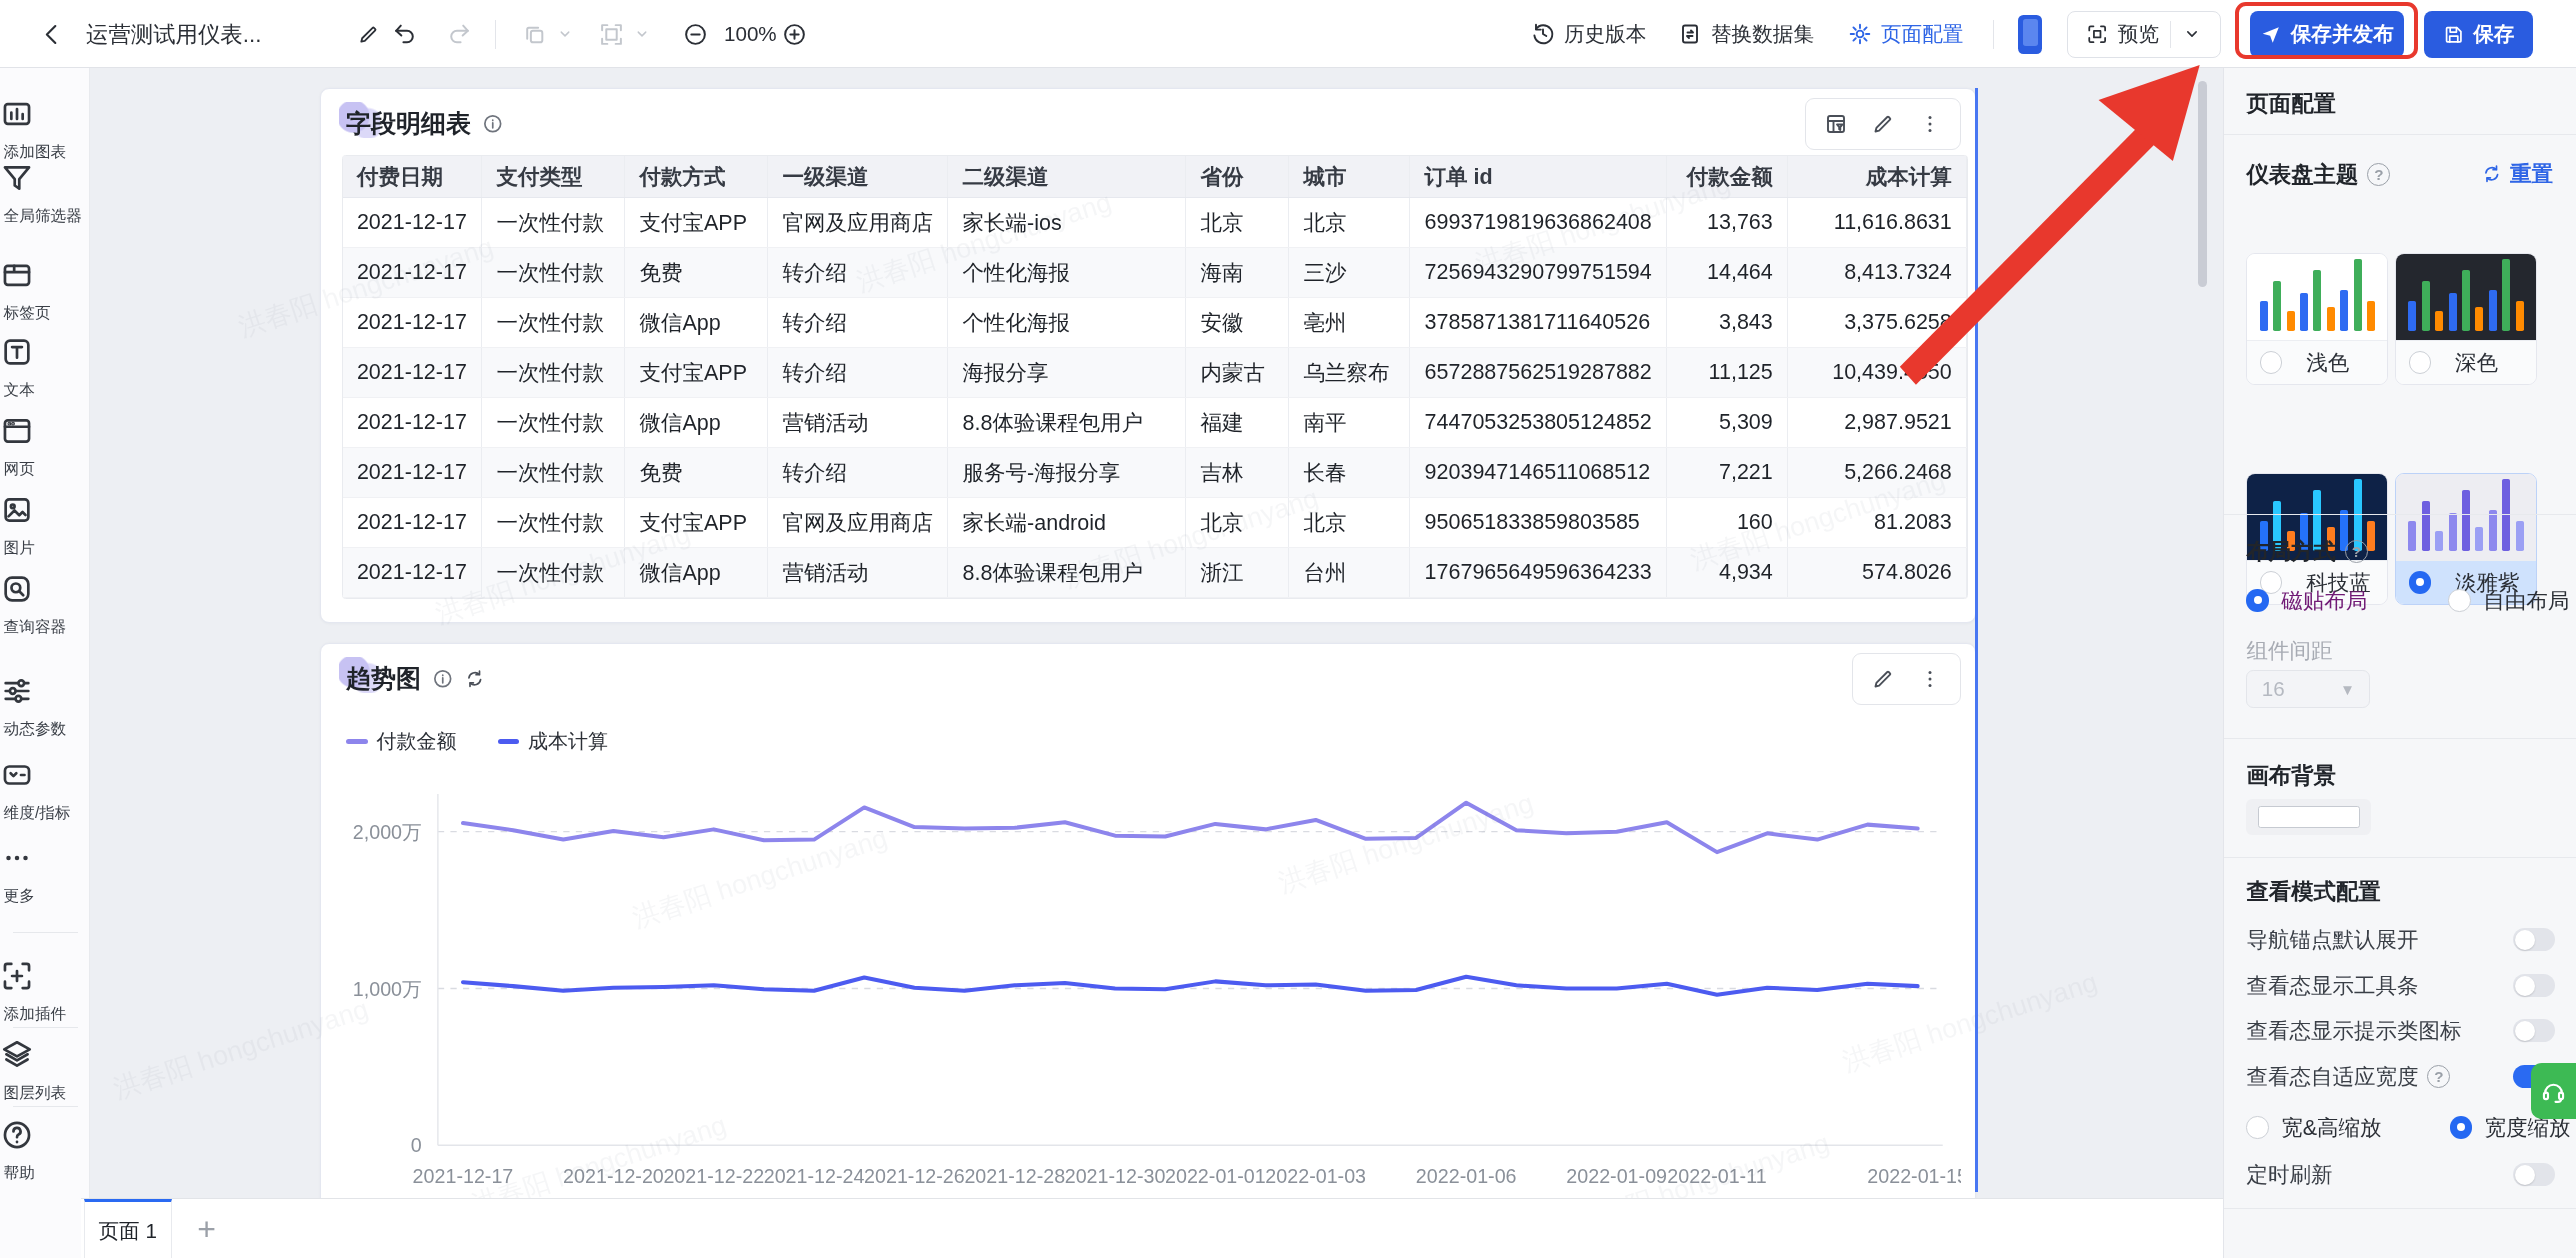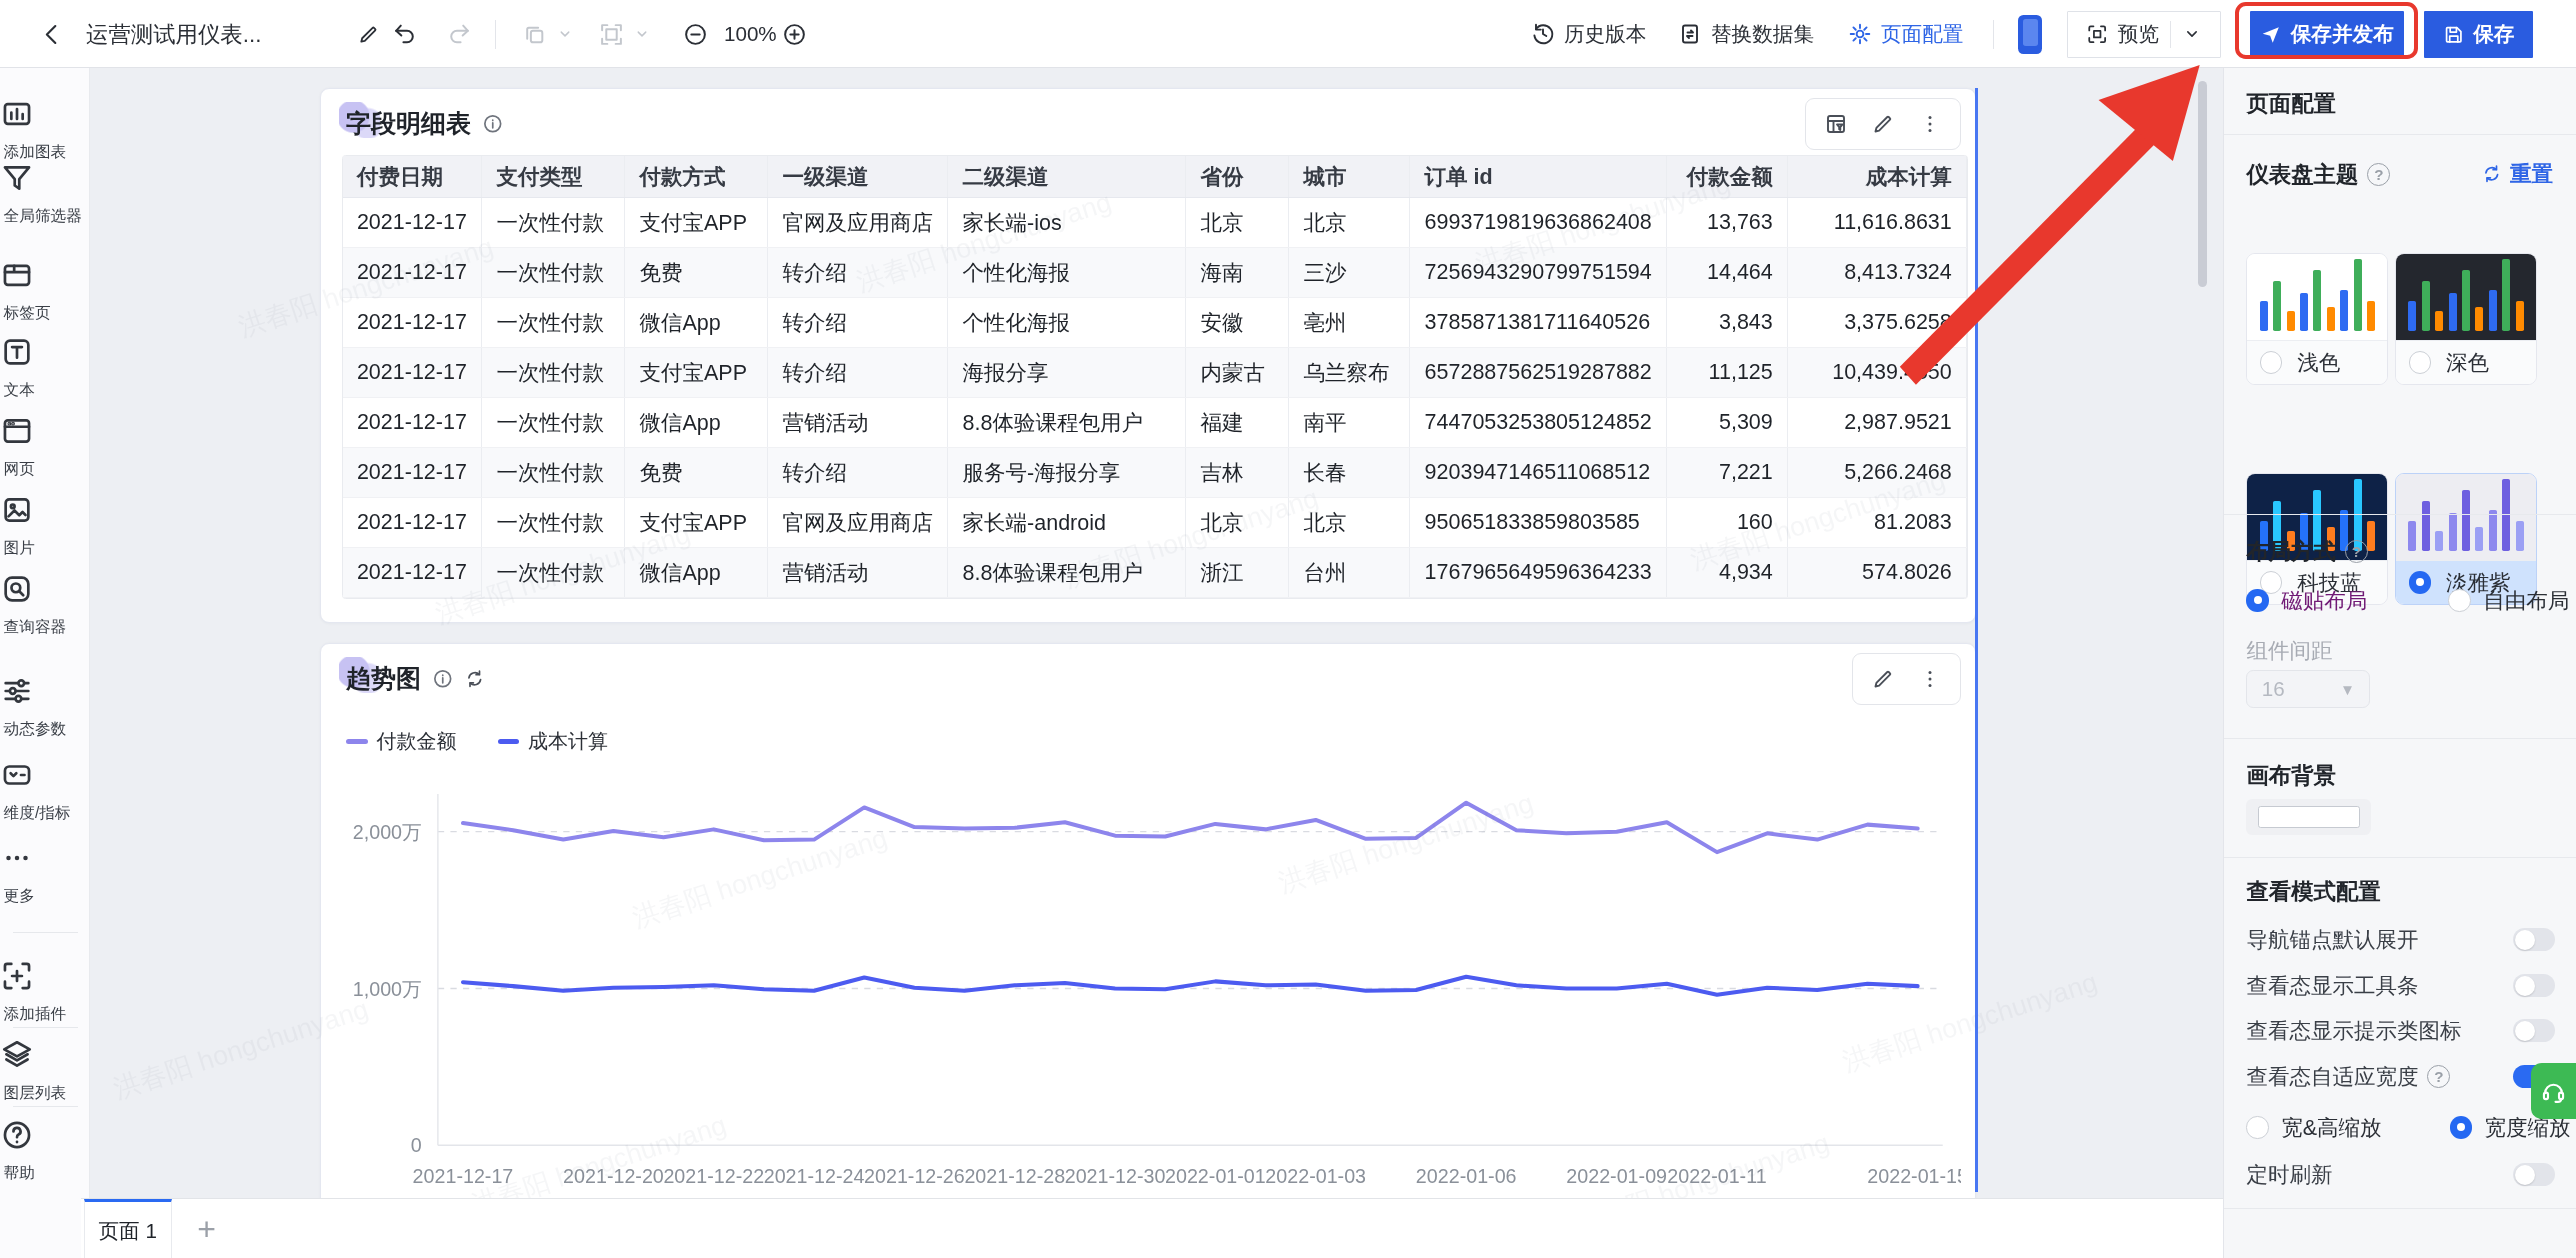--- a/index.html
+++ b/index.html
@@ -10,21 +10,21 @@
 
   
   #topbar { left:0; top:0; width:2576px; height:68px; background:#fff;
     border-bottom:0.9px solid #e1e3e8; z-index:30; }
   .tb-item { position:absolute; top:0; height:68px; display:flex; align-items:center; gap:9px;
     font-size:20.6px; color:#2b2f36; white-space:nowrap; }
   .tb-icon { display:inline-flex; }
   .muted { color:#c3c7cd; }
   .vline { position:absolute; top:20px; width:0.9px; height:29px; background:#e3e5ea; }
   .blue-txt { color:#2e65e6; }
-  .btn { display:flex; align-items:center; justify-content:center; gap:9px; border-radius:1px;
+  .btn { display:flex; align-items:center; justify-content:center; gap:9px; border-radius:8px;
     font-size:20.6px; cursor:pointer; }
   .btn-outline { border:0.9px solid #dfe2e8; background:#fff; color:#2b2f36; }
   .btn-primary { background:#2a5ce0; color:#fff; font-weight:600; }
 
   
   #sidebar { left:0; top:68px; width:90px; height:1190px; background:#fbfbfd;
     border-right:0.9px solid #e8eaee; z-index:20; }
   .sb-item { position:absolute; left:0; width:90px; display:flex; flex-direction:column;
     gap:6.3px; color:#33373e; cursor:pointer; }
   .sb-item .lbl { font-size:17px; color:#3a3f47; white-space:nowrap; transform:scale(.92); }
@@ -61,21 +61,21 @@
   #rpanel { left:2223px; top:68px; width:353px; height:1190px; background:#f6f7f9;
     border-left:0.9px solid #e3e5ea; z-index:20; }
   .rp-h { font-size:22.4px; font-weight:700; color:#21252b; }
   .rp-div { position:absolute; left:0; width:353px; height:0.9px; background:#e7e9ed; }
   .help-q { display:inline-flex; width:23px; height:23px; border:1.4px solid #9aa0a8; border-radius:50%;
     color:#9aa0a8; font-size:15.2px; align-items:center; justify-content:center; font-weight:700; vertical-align:-3.6px; }
   .theme-card { position:absolute; width:142px; border:0.9px solid #e5e7ee; border-radius:9px;
     overflow:hidden; background:#fff; cursor:pointer; }
   .theme-prev { height:86px; display:flex; align-items:flex-end; justify-content:center; gap:5.4px;
     padding-bottom:9px; }
-  .theme-lab { height:44px; display:flex; align-items:center; gap:15px; padding-left:12.5px;
+  .theme-lab { height:44px; display:flex; align-items:center; gap:24px; padding-left:12.5px;
     font-size:21.5px; color:#2b2f36; background:#fafbfc; border-top:0.9px solid #eceef2; }
   .radio { width:22.4px; height:22.4px; border:1.4px solid #ccd0d6; border-radius:50%; background:#fff; flex:none; position:relative; }
   .radio.checked { border:none; background:#2468f2; }
   .radio.checked::after { content:""; position:absolute; left:7.2px; top:7.2px; width:8px; height:8px;
     border-radius:50%; background:#fff; }
   .toggle { width:42px; height:23px; border-radius:11.7px; background:#e2e4ea; position:relative; cursor:pointer; }
   .toggle::after { content:""; position:absolute; top:1.8px; left:1.8px; width:20px; height:20px;
     border-radius:50%; background:#fff; box-shadow:0 0.9px 1.8px rgba(0,0,0,.15); }
   .toggle.on { background:#2a6af2; }
   .toggle.on::after { left:20.6px; }

